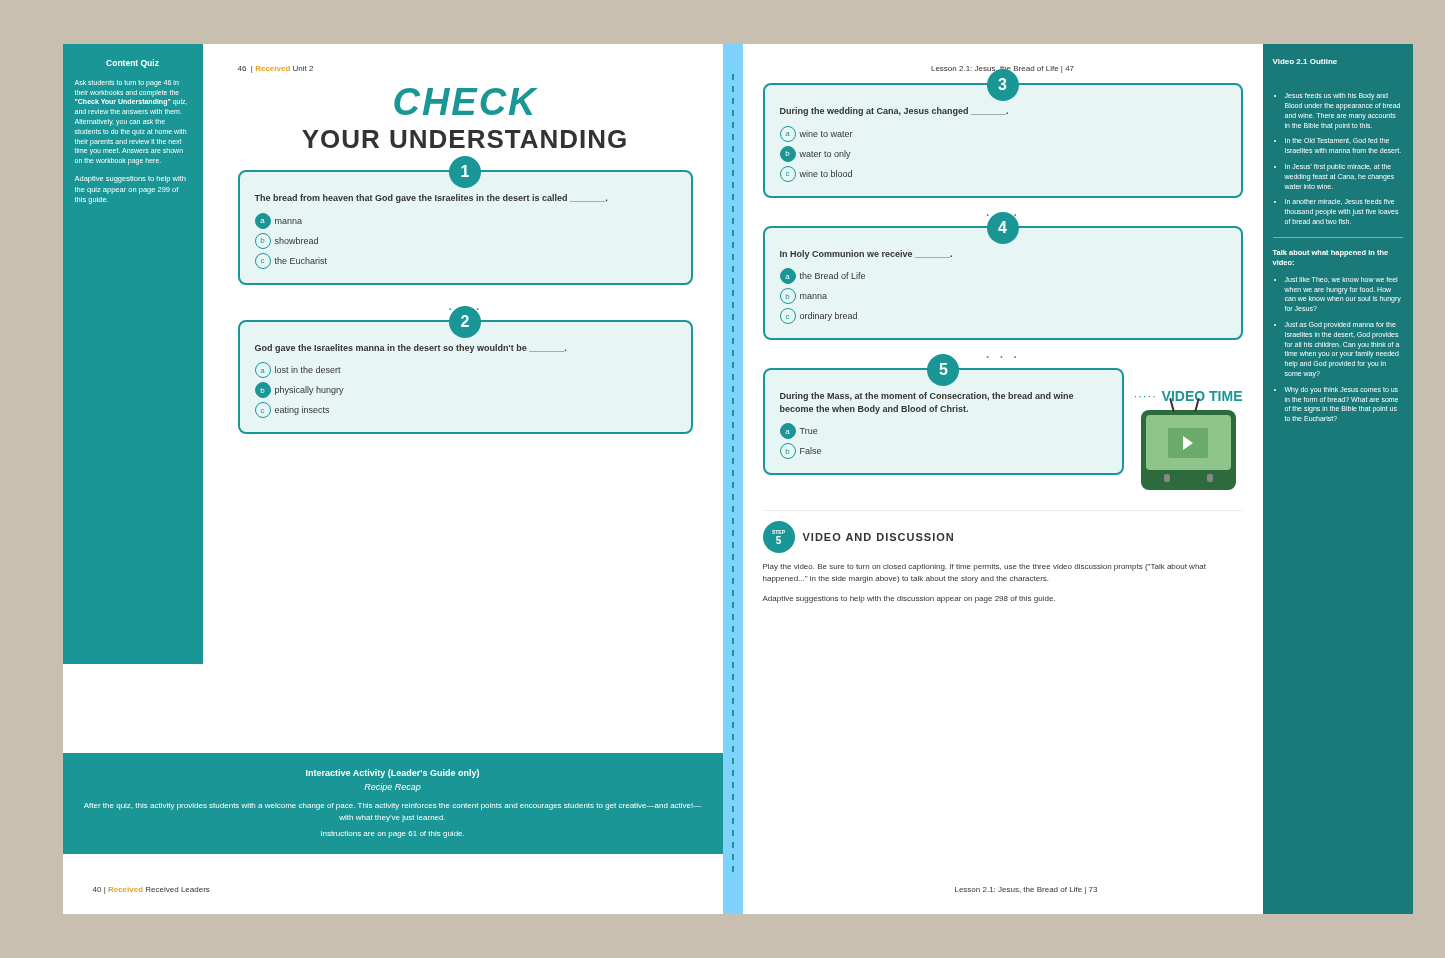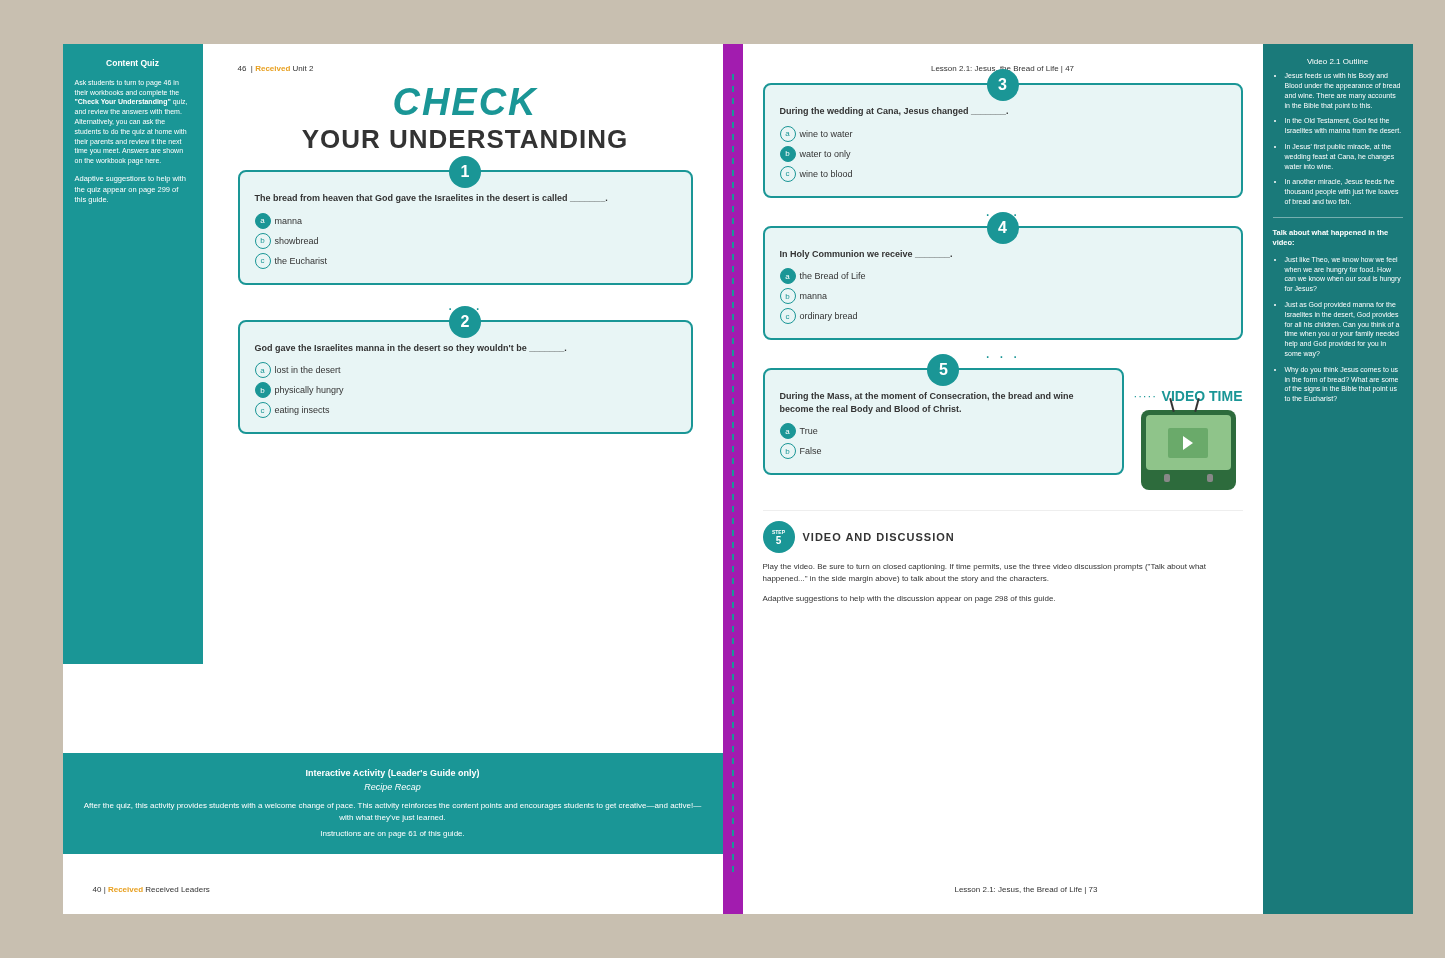--- a/index.html
+++ b/index.html
@@ -10,21 +10,21 @@
       height: 958px;
       overflow: hidden;
       display: flex;
       align-items: center;
       justify-content: center;
     }
     .book-spread {
       display: flex;
       width: 1320px;
       height: 870px;
-      background: #a21caf;
+      background: #7dd3fc;
       position: relative;
     }
 
     
     .left-page {
       width: 660px;
       height: 870px;
       background: white;
       position: relative;
       padding: 20px 30px 20px 30px;
@@ -204,24 +204,23 @@
       top: 0;
       width: 150px;
       height: 870px;
       background: #1a7a7a;
       padding: 12px 10px;
       color: white;
       font-size: 7px;
       line-height: 1.4;
     }
     .right-sidebar .rs-section-title {
-      font-weight: normal;
-      font-size: 8px;
-      text-align: center;
-      margin-bottom: 4px;
+      font-weight: bold;
+      font-size: 8px;
+      margin-bottom: 24px;
     }
     .right-sidebar ul {
       list-style: disc;
       padding-left: 12px;
       margin-bottom: 10px;
     }
     .right-sidebar ul li {
       margin-bottom: 6px;
     }
     .right-sidebar .divider {
@@ -406,21 +405,21 @@
         <div class="answer-letter">c</div>
         <span>ordinary bread</span>
       </div>
     </div>
 
     <div class="dotted-connector">· · ·</div>
 
     <div style="display:flex; gap:10px; align-items:flex-start; margin-bottom:12px;">
       <div class="question-card" style="flex:1; margin-bottom:0;">
         <div class="question-number-circle">5</div>
-        <div class="question-text">During the Mass, at the moment of Consecration, the bread and wine become the real Body and Blood of Christ.</div>
+        <div class="question-text">During the Mass, at the moment of Consecration, the bread and wine become the when Body and Blood of Christ.</div>
         <div class="answer-option">
           <div class="answer-letter correct">a</div>
           <span>True</span>
         </div>
         <div class="answer-option">
           <div class="answer-letter">b</div>
           <span>False</span>
         </div>
       </div>
 

